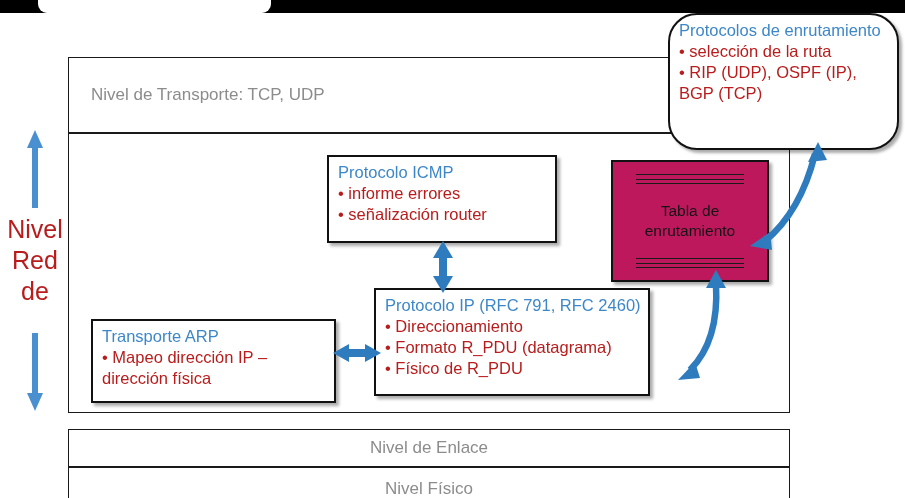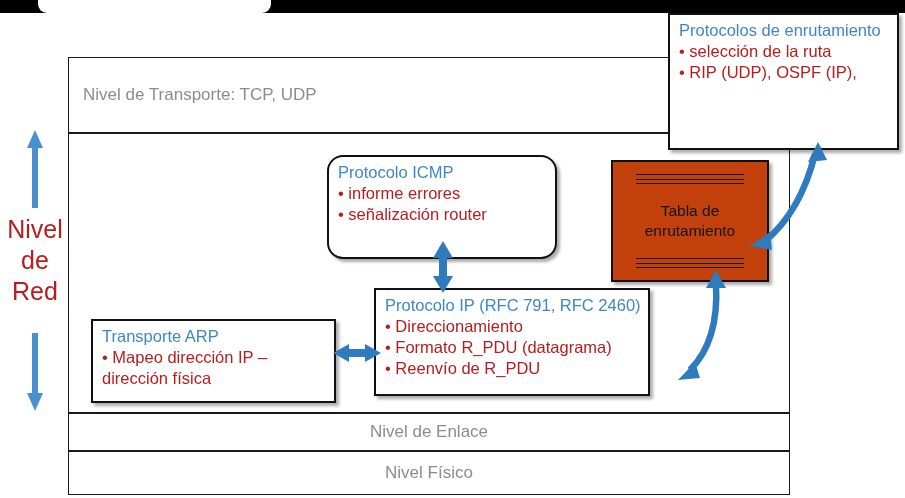--- a/index.html
+++ b/index.html
@@ -42,22 +42,22 @@
   .layer-band {
     position: absolute;
     border: 1.6px solid #1a1a1a;
     background: #ffffff;
     box-sizing: border-box;
     display: flex;
     align-items: center;
     color: #8c8c8c;
     font-size: 17px;
   }
-  .layer-band.left-aligned { justify-content: flex-start; padding-left: 14px; }
-  .layer-band.center-aligned { justify-content: center; }
+  .layer-band.left-aligned { justify-content: flex-start; padding-left: 22px; }
+  .layer-band.center-aligned { justify-content: center; margin-top: 16px; }
 
   #band-transport { left: 68px; top: 57px; width: 722px; height: 76px; }
   #band-network   { left: 68px; top: 133px; width: 722px; height: 280px; }
   #band-enlace    { left: 68px; top: 413px; width: 722px; height: 38px; }
   #band-fisico    { left: 68px; top: 451px; width: 722px; height: 44px; justify-content: center; }
 
   
   #nivel-red-group {
     position: absolute;
     left: 2px; top: 128px;
@@ -93,31 +93,31 @@
     line-height: 21px;
     white-space: nowrap;
   }
   .callout .title.wrap { white-space: normal; }
   .callout .bullet-line {
     color: #b91c1c;
     font-size: 16.5px;
     line-height: 21px;
   }
 
-  #box-routing-protocols { left: 668px; top: 13px; width: 231px; height: 137px; }
-  #box-icmp             { left: 327px; top: 155px; width: 230px; height: 104px; border-radius: 16px; }
+  #box-routing-protocols { left: 668px; top: 13px; width: 231px; height: 137px; border-radius: 29px; }
+  #box-icmp             { left: 327px; top: 155px; width: 230px; height: 88px; }
   #box-ip               { left: 374px; top: 288px; width: 276px; height: 108px; }
   #box-arp              { left: 91px;  top: 319px; width: 245px; height: 84px; }
 
   
   #doc-routing-table {
     position: absolute;
     left: 611px; top: 160px;
     width: 158px; height: 122px;
-    background: #c2410c;
+    background: #be185d;
     border: 2.4px solid #111111;
     box-sizing: border-box;
     box-shadow: 3px 3px 3px rgba(0,0,0,0.33);
     display: flex;
     flex-direction: column;
     align-items: center;
     justify-content: center;
     gap: 9px;
   }
   .doc-rules { width: 108px; }
@@ -158,22 +158,22 @@
     <svg id="nivel-red-arrow" viewBox="0 0 66 285">
       <g fill="#4a90d0" stroke="none">
         <polygon points="33,2 25,20 41,20"></polygon>
         <rect x="30" y="18" width="6" height="62"></rect>
         <rect x="30" y="205" width="6" height="62"></rect>
         <polygon points="33,283 25,265 41,265"></polygon>
       </g>
     </svg>
     <div id="nivel-red-label">
       <div>Nivel</div>
+      <div>Red</div>
       <div>de</div>
-      <div>Red</div>
     </div>
   </div>
 
   <div class="layer-band left-aligned" id="band-transport">
     <span>Nivel de Transporte: TCP, UDP</span>
   </div>
 
   <div class="layer-band" id="band-network"></div>
 
   <div class="layer-band center-aligned" id="band-enlace">
@@ -198,33 +198,34 @@
       <div></div>
       <div></div>
       <div></div>
     </div>
   </div>
 
   <div class="callout" id="box-routing-protocols">
     <div class="title wrap">Protocolos de enrutamiento</div>
     <div class="bullet-line">• selección de la ruta</div>
     <div class="bullet-line">• RIP (UDP), OSPF (IP),</div>
+    <div class="bullet-line">BGP (TCP)</div>
   </div>
 
   <div class="callout" id="box-icmp">
     <div class="title">Protocolo ICMP</div>
     <div class="bullet-line">• informe errores</div>
     <div class="bullet-line">• señalización router</div>
   </div>
 
   <div class="callout" id="box-ip">
     <div class="title">Protocolo IP (RFC 791, RFC 2460)</div>
     <div class="bullet-line">• Direccionamiento</div>
     <div class="bullet-line">• Formato R_PDU (datagrama)</div>
-    <div class="bullet-line">• Reenvío de R_PDU</div>
+    <div class="bullet-line">• Físico de R_PDU</div>
   </div>
 
   <div class="callout" id="box-arp">
     <div class="title">Transporte ARP</div>
     <div class="bullet-line">• Mapeo dirección IP –</div>
     <div class="bullet-line">dirección física</div>
   </div>
 
   <svg class="arrow-svg" id="arrow-icmp-ip" viewBox="0 0 46 54">
     <g fill="#2e7cbe">

